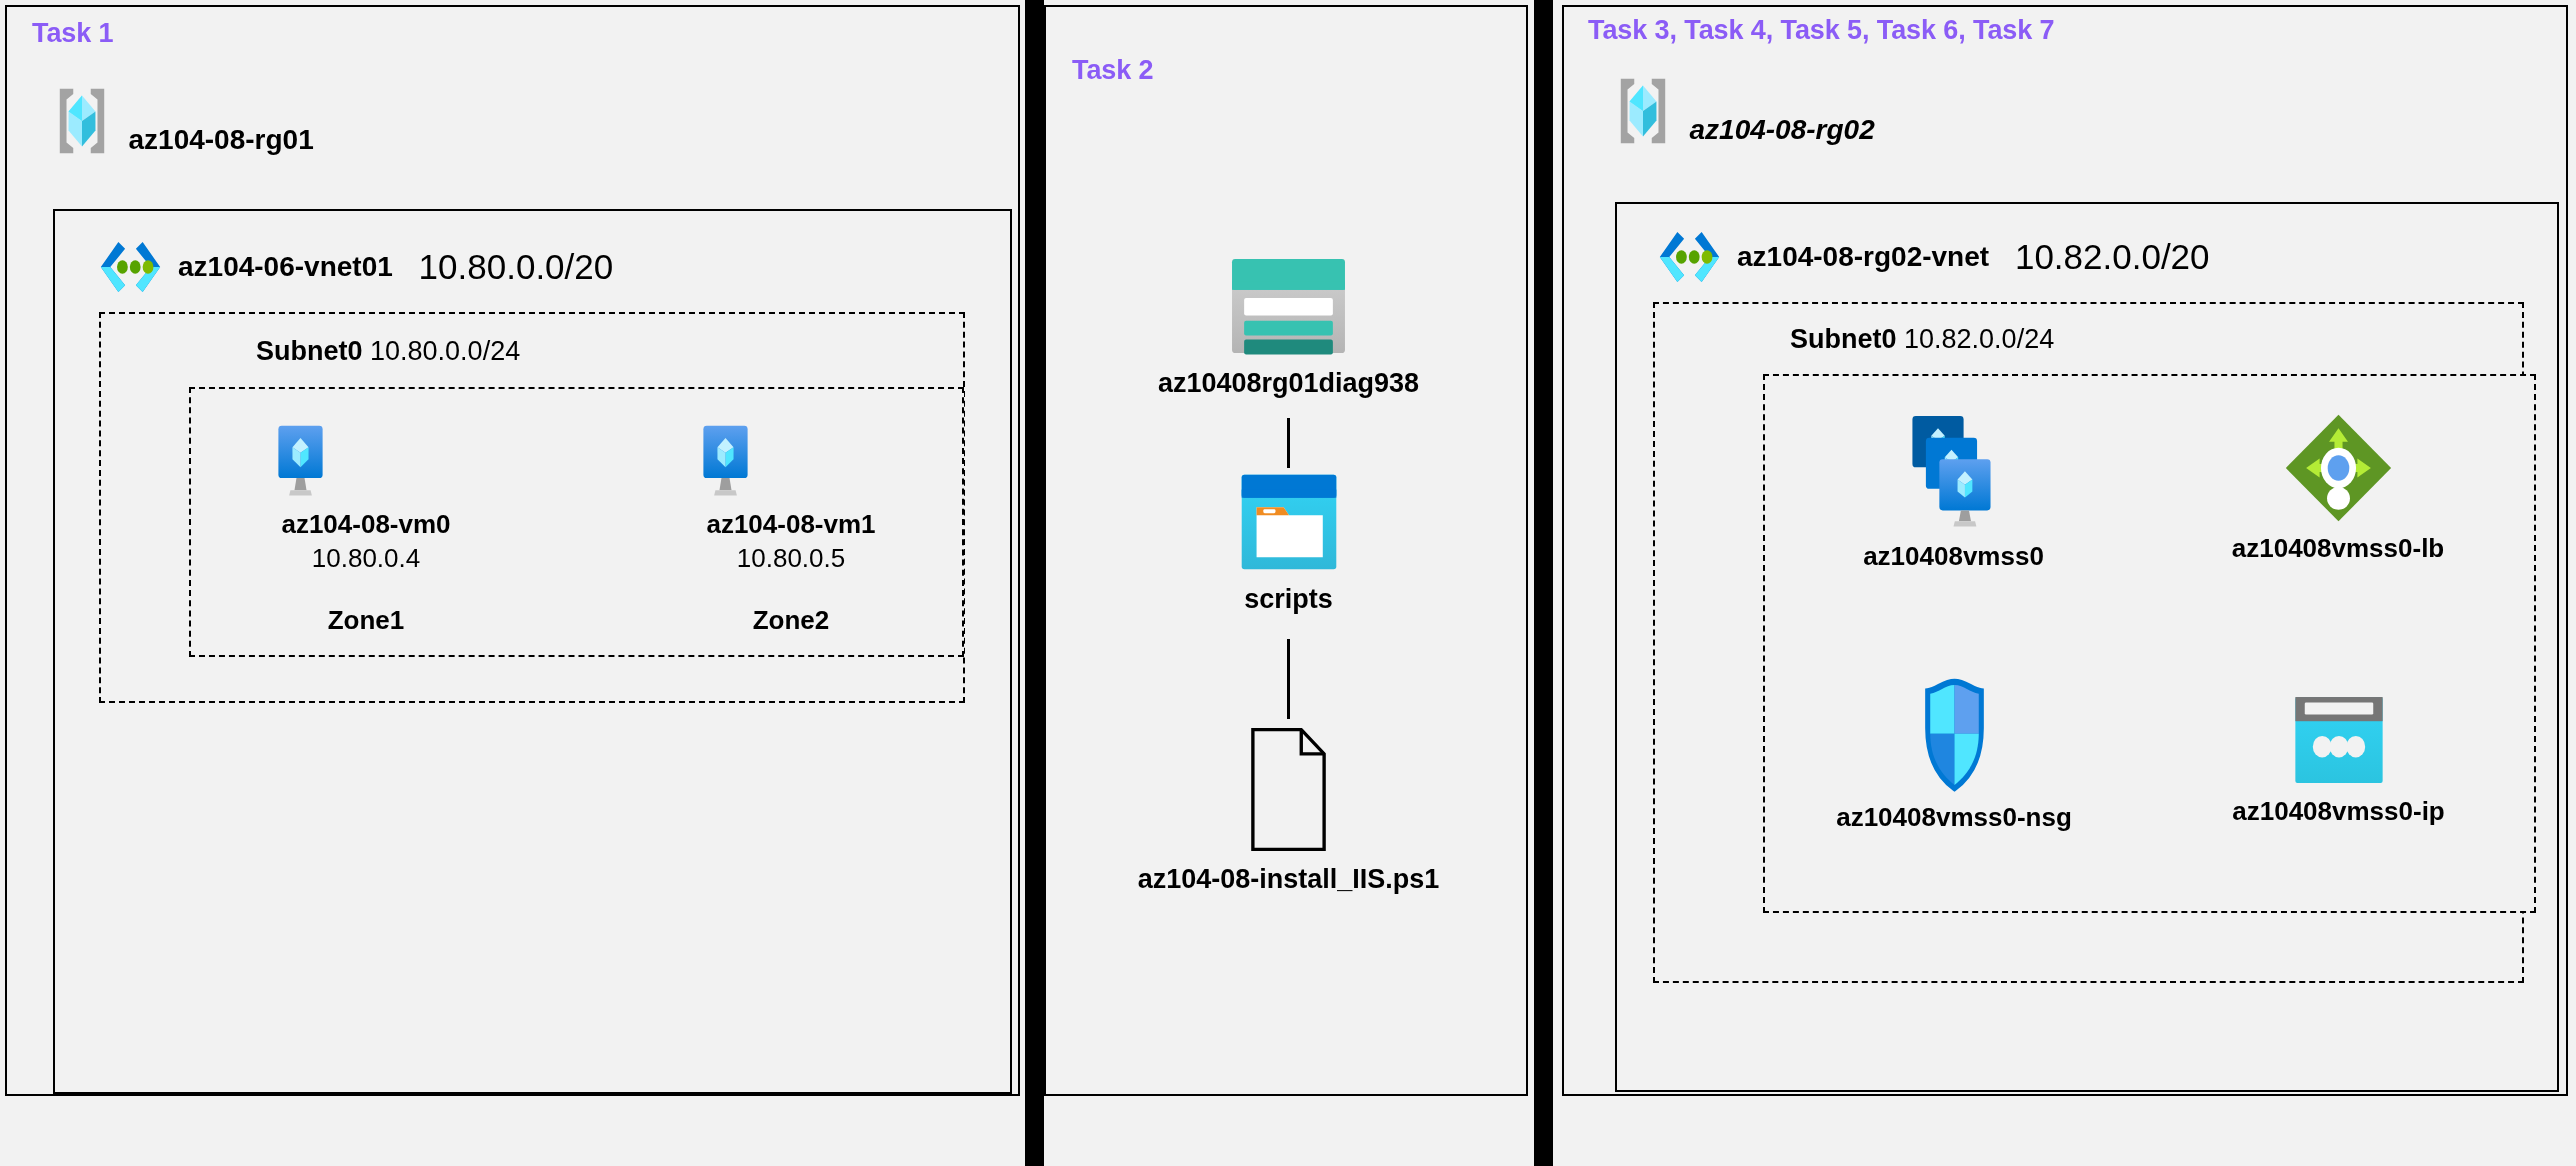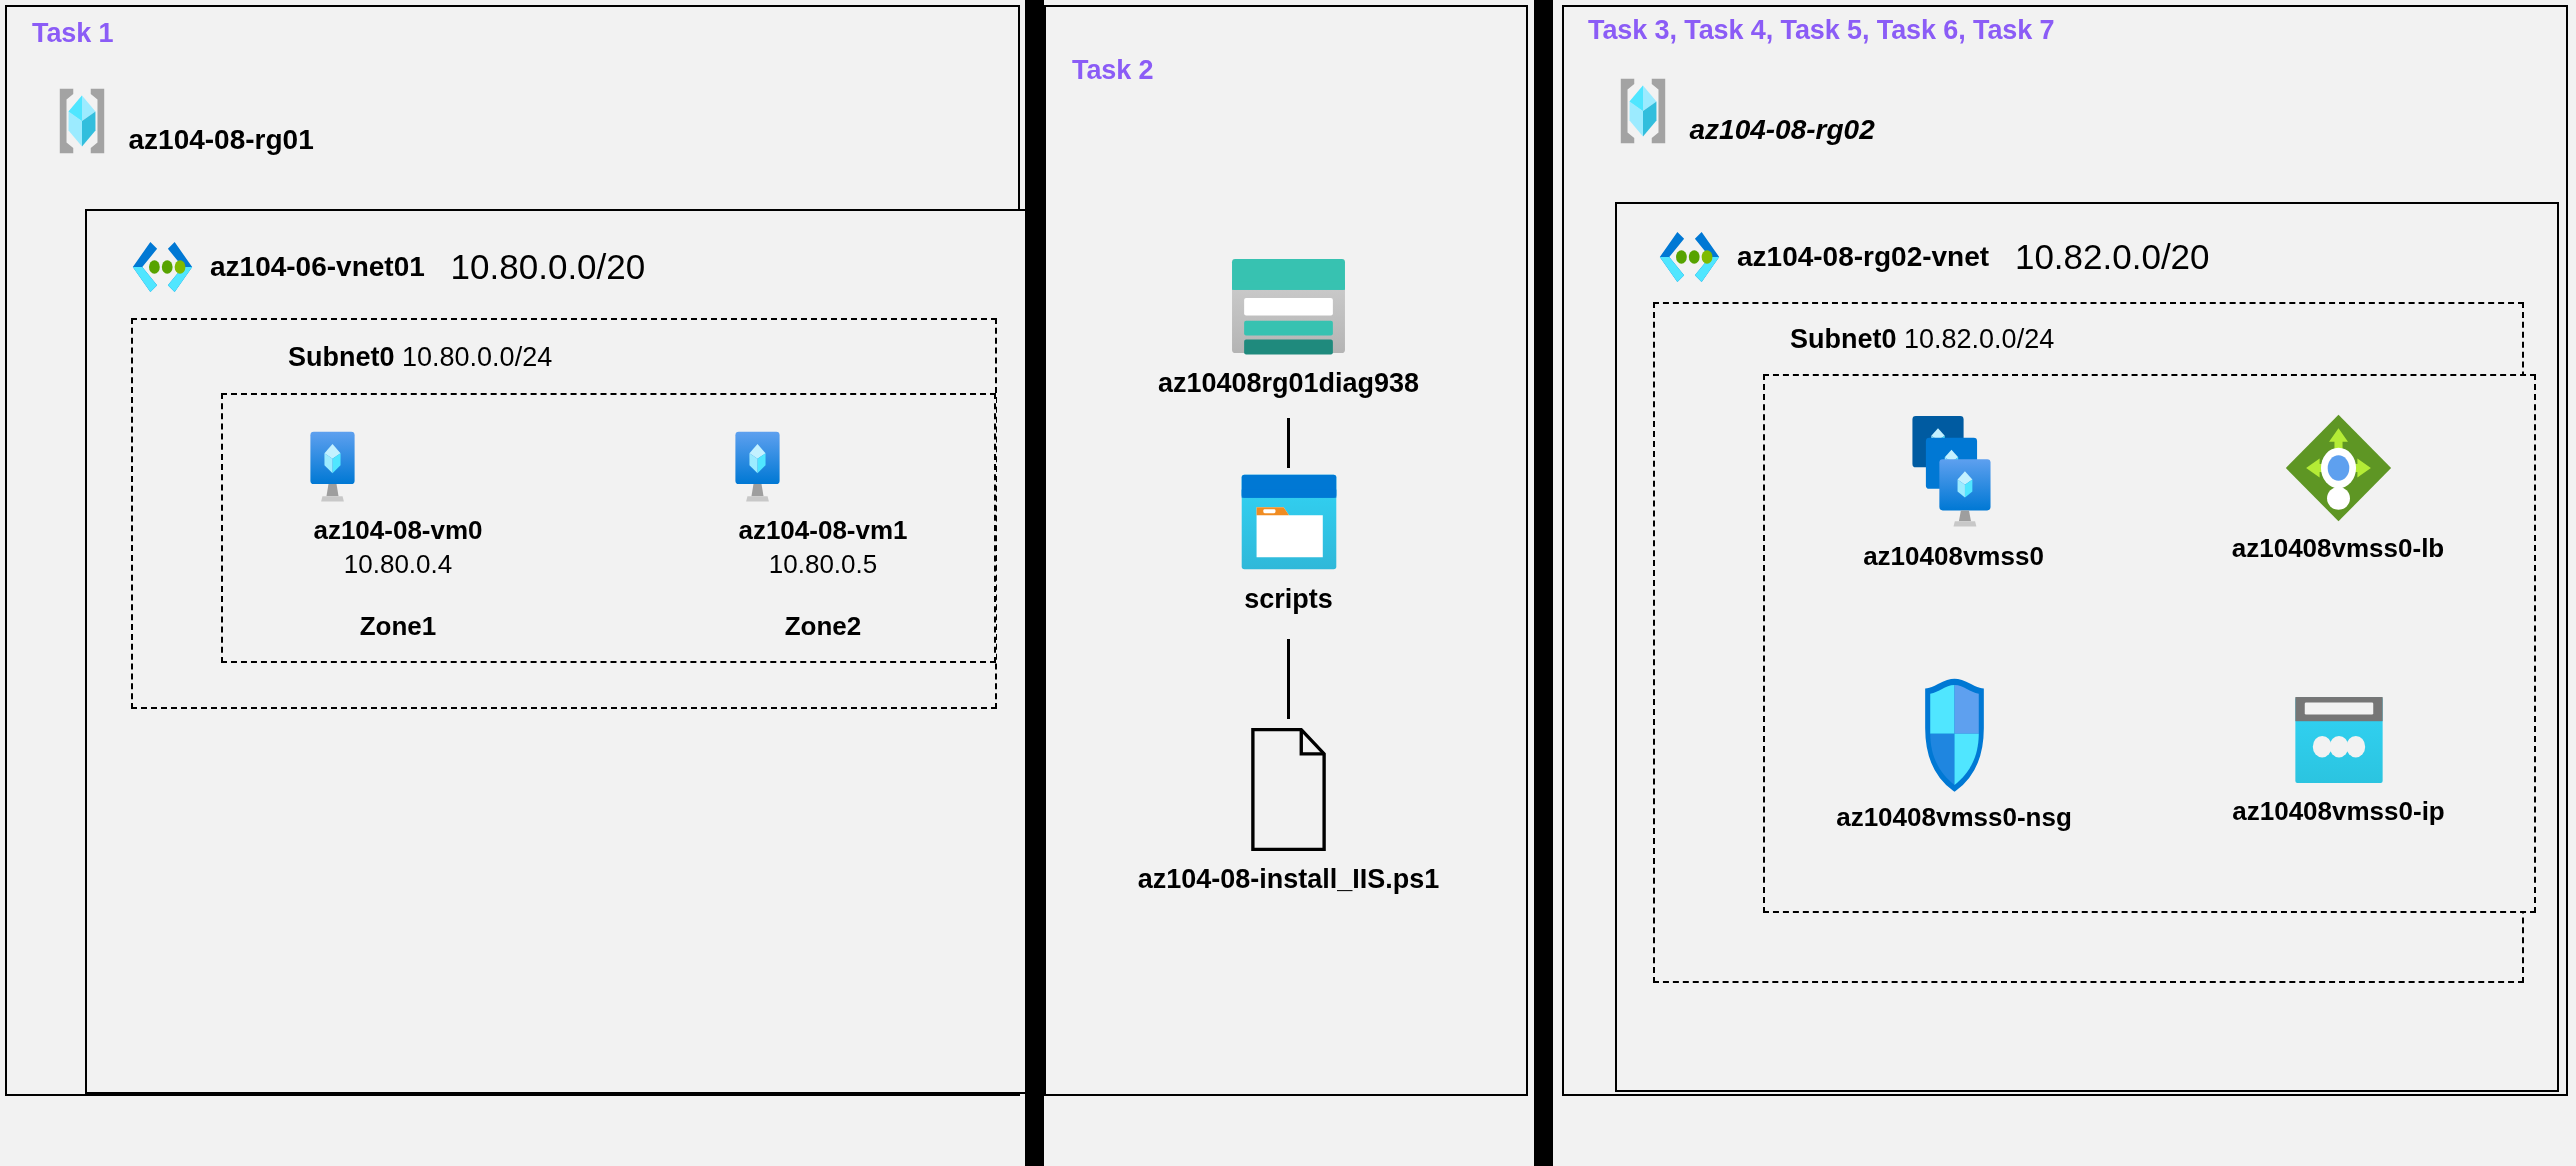--- a/index.html
+++ b/index.html
@@ -47,34 +47,34 @@
   
   .rg-row{position:absolute;display:flex;align-items:flex-end;gap:17.5px;}
   .t1-rg{left:53px;top:86px;}
   .t3-rg{left:61px;top:76px;font-style:italic;}
   .rg-name{font-size:28px;font-weight:bold;white-space:nowrap;}
 
   
   .vnet-box{
     position:absolute;border:2px solid #000;background:#f2f2f2;box-sizing:border-box;
   }
-  .t1-vnet{left:53px;top:209px;width:959px;height:885px;margin-left:32px;}
+  .t1-vnet{left:53px;top:209px;width:959px;height:885px;}
   .t3-vnet{left:62px;top:202px;width:944px;height:890px;}
 
   .vnet-head{position:absolute;display:flex;align-items:center;gap:15px;white-space:nowrap;}
   .t1-vnet-head{left:43px;top:27px;}
   .t3-vnet-head{left:40px;top:24px;}
   .vnet-name{font-size:28px;font-weight:bold;}
   .cidr{font-size:35px;font-weight:normal;margin-left:10.8px;}
 
   
   .subnet-box{
     position:absolute;border:2.7px dashed #000;background:#f2f2f2;box-sizing:border-box;
   }
-  .t1-subnet{left:44px;top:107px;width:866px;height:391px;}
+  .t1-subnet{left:44px;top:101px;width:866px;height:391px;}
   .t3-subnet{left:36px;top:98px;width:871px;height:681px;}
 
   .subnet-head{position:absolute;white-space:nowrap;font-size:27px;}
   .subnet-head b{font-size:27px;}
   .t1-subnet-head{left:155px;top:21.6px;}
   .t3-subnet-head{left:135px;top:20px;}
 
   
   .inner-box{
     position:absolute;border:2.7px dashed #000;background:#f2f2f2;box-sizing:border-box;

